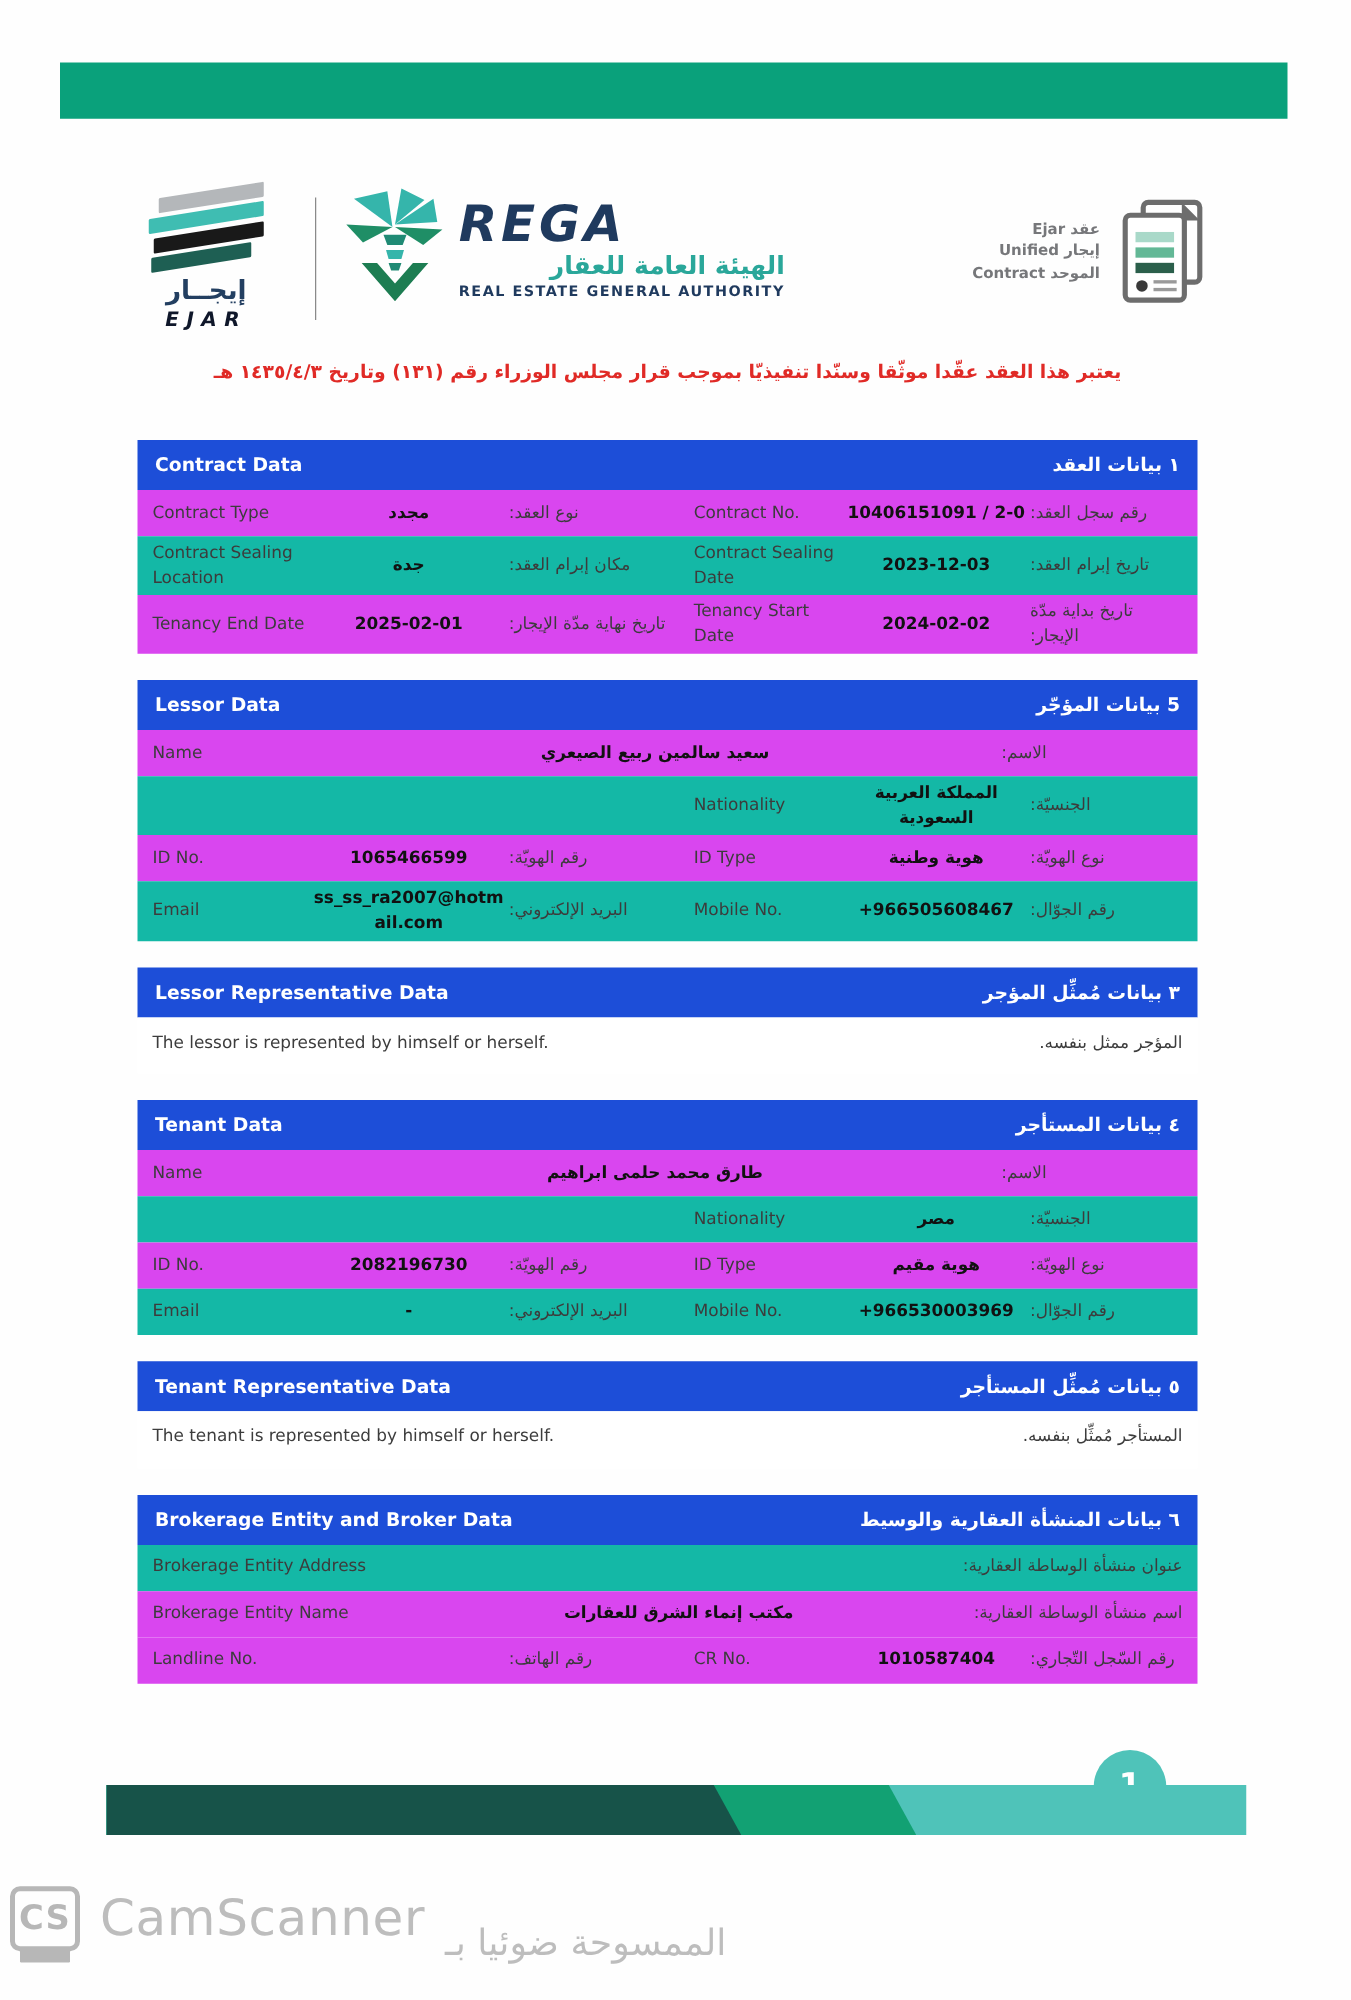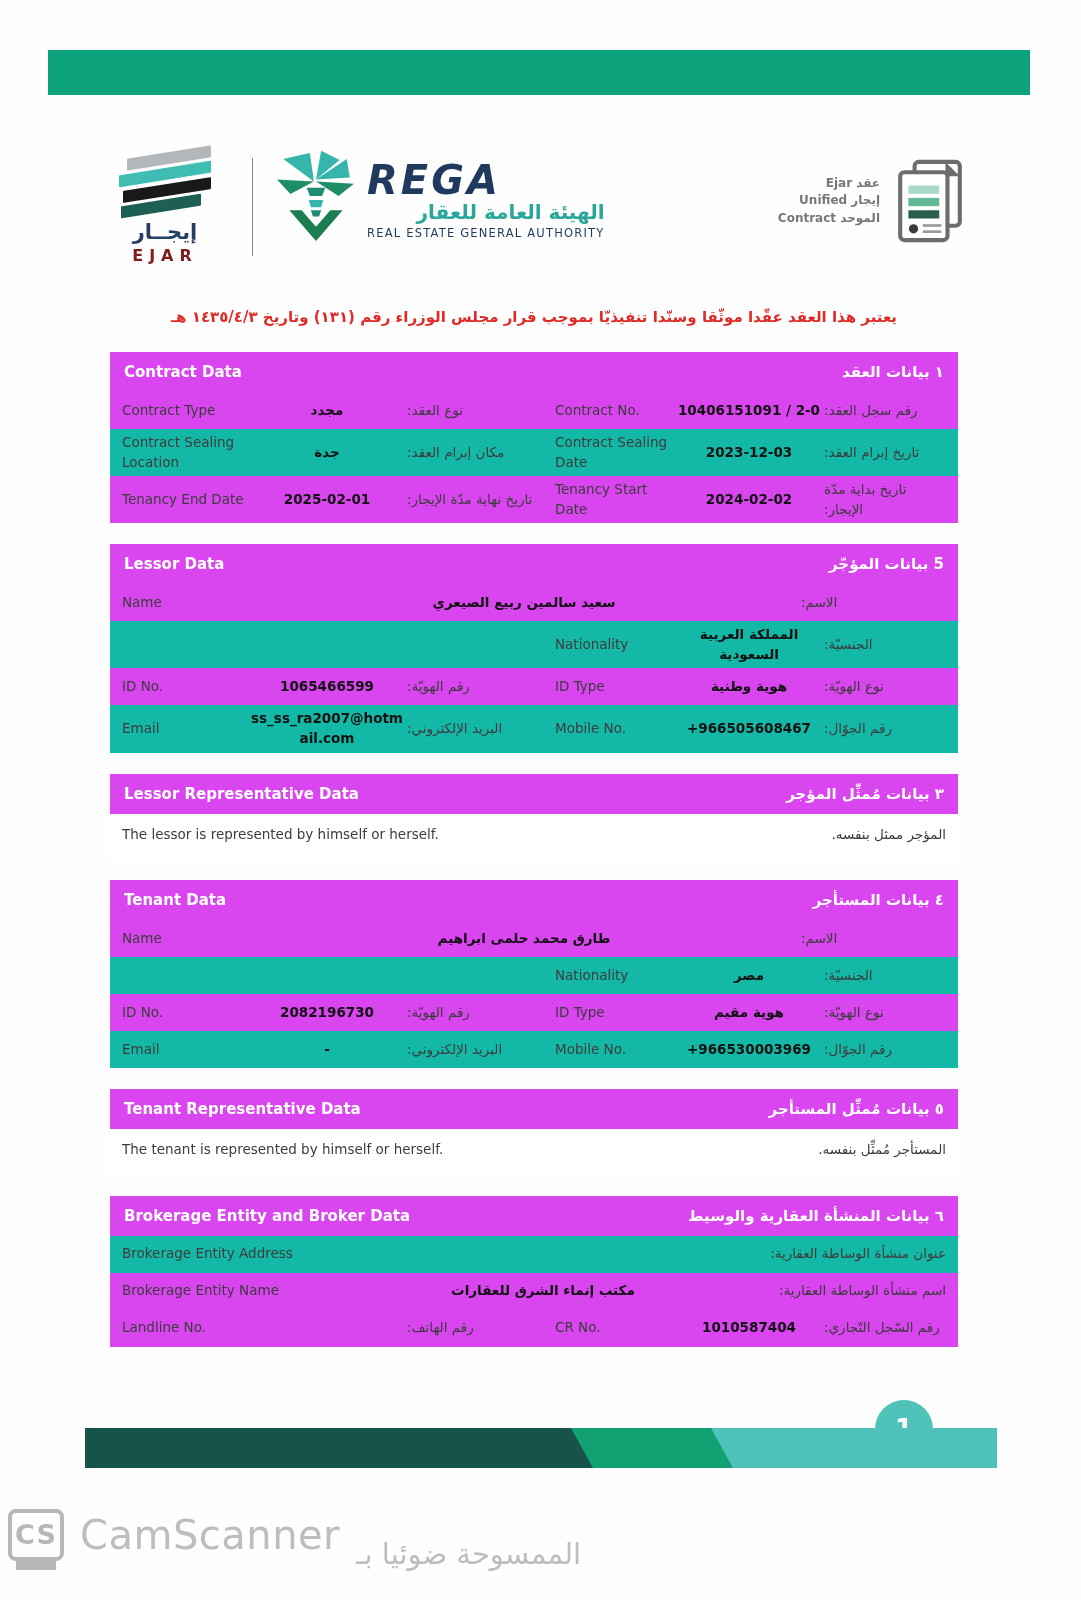--- a/index.html
+++ b/index.html
@@ -11,38 +11,38 @@
   
   .hdr { position:absolute; top:150px; left:100px; right:115px; height:115px; }
   .ejar-logo { position:absolute; left:5px; top:2px; width:120px; text-align:center; }
   .stripes { width:92px; margin:0 auto 8px; }
   .stripe { height:12px; margin-bottom:4px; transform:skewY(-9deg); border-radius:1px; }
   .st1 { background:#b4b7ba; width:84px; margin-left:8px; }
   .st2 { background:#3fbdb2; width:92px; }
   .st3 { background:#191919; width:88px; margin-left:4px; }
   .st4 { background:#1e5f53; width:80px; margin-left:2px; }
   .ejar-ar { color:#233f61; font-weight:bold; font-size:21px; }
-  .ejar-en { color:#7f1d1d; font-weight:bold; font-size:16px; letter-spacing:6px; margin-top:2px; }
+  .ejar-en { color:#0f172a; font-weight:bold; font-size:16px; letter-spacing:6px; margin-top:2px;font-style:italic; }
   .hdr-divider { position:absolute; left:152px; top:8px; width:1px; height:98px; background:#8a8a8a; }
   .rega { position:absolute; left:175px; top:0; display:flex; align-items:center; gap:10px; }
   .rega-texts { padding-top:4px; }
   .rega-name { color:#1f3a5e; font-weight:bold; font-size:40px; letter-spacing:3px; line-height:1; font-style:italic; }
   .rega-ar { color:#2aa79a; font-weight:bold; font-size:20px; direction:rtl; line-height:1.2; }
-  .rega-sub { color:#1f3a5e; font-weight:normal; font-size:11.5px; letter-spacing:1.2px; margin-top:2px; }
+  .rega-sub { color:#1f3a5e; font-weight:bold; font-size:11.5px; letter-spacing:1.2px; margin-top:2px; }
   .badge { position:absolute; right:0; top:8px; display:flex; align-items:center; gap:14px; }
   .badge-lines { direction:rtl; text-align:right; color:#76777a; font-weight:bold; font-size:12px; line-height:1.45; }
 
   
   .notice { position:absolute; top:288px; left:110px; width:848px; text-align:center;
-            color:#e02a26; font-weight:bold; font-size:15px; direction:rtl;margin-top:20px; }
+            color:#e02a26; font-weight:bold; font-size:15px; direction:rtl; }
 
   
   .sections { position:absolute; top:352px; left:110px; width:848px; }
   .section { margin-bottom:21px; }
-  .sec-hd { background:#d946ef; height:40px; display:flex; align-items:center;
+  .sec-hd { background:#1d4ed8; height:40px; display:flex; align-items:center;
             justify-content:space-between; padding:0 14px; }
   .sec-hd .en { color:#fff; font-weight:bold; font-size:15px; }
   .sec-hd .ar { color:#fff; font-weight:bold; font-size:15px; direction:rtl; }
   .row { display:flex; align-items:center; min-height:37px; padding:4px 12px; background:#d946ef; }
   .row.gray { background:#14b8a6; }
   .c { font-size:13.5px; color:#3c3c3c; line-height:1.45; }
   .l1 { width:125px; }
   .v1 { width:160px; text-align:center; font-weight:bold; color:#111; word-break:break-all; }
   .a1 { width:142px; text-align:left; direction:rtl; }
   .l2 { width:125px; padding-left:6px; }

